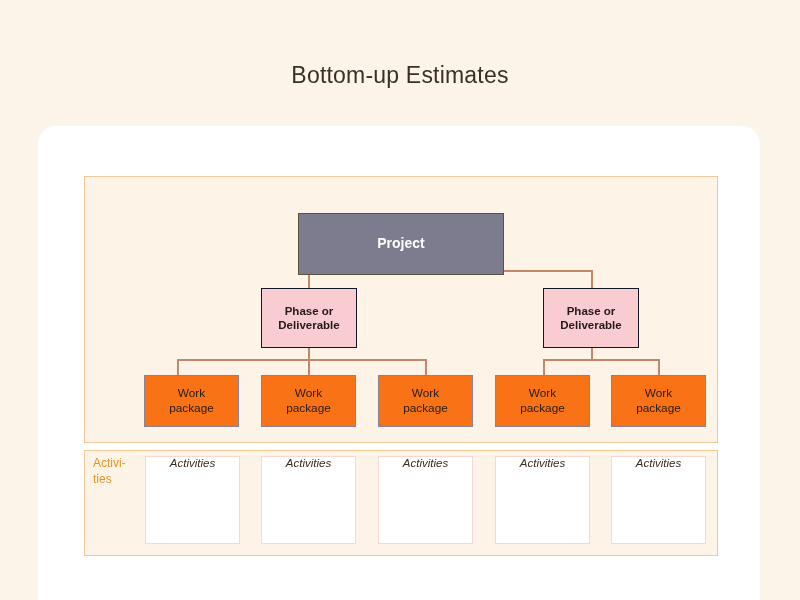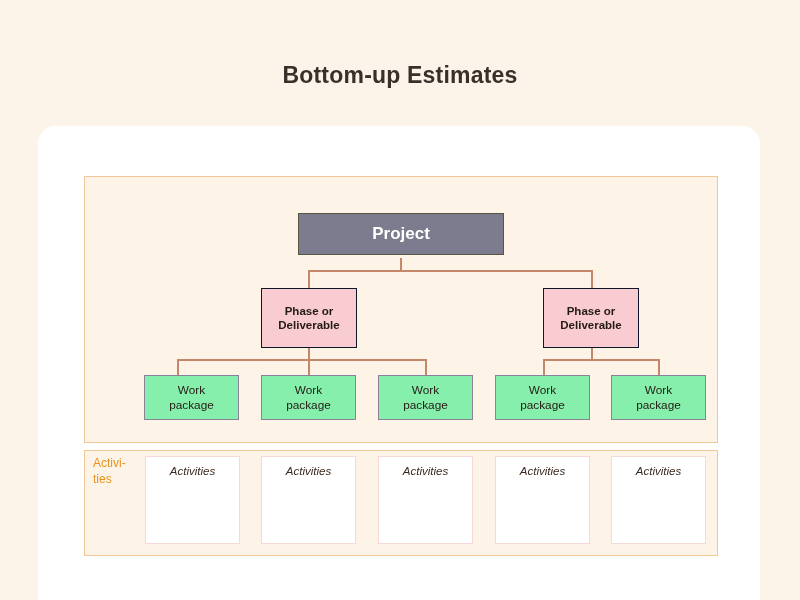--- a/index.html
+++ b/index.html
@@ -16,21 +16,21 @@
   }
 
   
   .page-title {
     position: absolute;
     left: 0;
     top: 62px;
     width: 800px;
     text-align: center;
     font-size: 23px;
-    font-weight: bold;
+    font-weight: normal;
     color: #3b2f2a;
     letter-spacing: 0.2px;
   }
 
   
   .card {
     position: absolute;
     left: 38px;
     top: 126px;
     width: 722px;
@@ -71,45 +71,45 @@
     align-items: center;
     justify-content: center;
     text-align: center;
     line-height: 1.25;
   }
 
   .node-project {
     left: 298px;
     top: 213px;
     width: 206px;
-    height: 42px;
+    height: 62px;
     background: #7c7c8e;
     border: 1px solid #575741;
     color: #ffffff;
-    font-size: 17px;
+    font-size: 14px;
     font-weight: bold;
   }
 
   .node-phase {
     width: 96px;
     height: 60px;
     background: #f8ccd1;
     border: 1px solid #0f172a;
     color: #241a14;
     font-size: 11.5px;
     font-weight: bold;
     top: 288px;
   }
   .node-phase.left  { left: 261px; }
   .node-phase.right { left: 543px; }
 
   .node-wp {
     width: 95px;
-    height: 45px;
-    background: #86efac;
+    height: 52px;
+    background: #f97316;
     border: 1px solid #8a8299;
     color: #241a14;
     font-size: 11.8px;
     font-weight: normal;
     top: 375px;
   }
 
   
   .conn {
     position: absolute;
@@ -135,21 +135,20 @@
     top: 456px;
     width: 95px;
     height: 88px;
     background: #ffffff;
     border: 1px solid #f4d9d6;
     box-sizing: border-box;
     font-size: 11.5px;
     font-style: italic;
     color: #3b2a20;
     text-align: center;
-    padding-top: 8px;
   }
 </style>
 </head>
 <body>
 
 <div class="page-title">Bottom-up Estimates</div>
 
 <div class="card"></div>
 
 <div class="tree-panel"></div>

